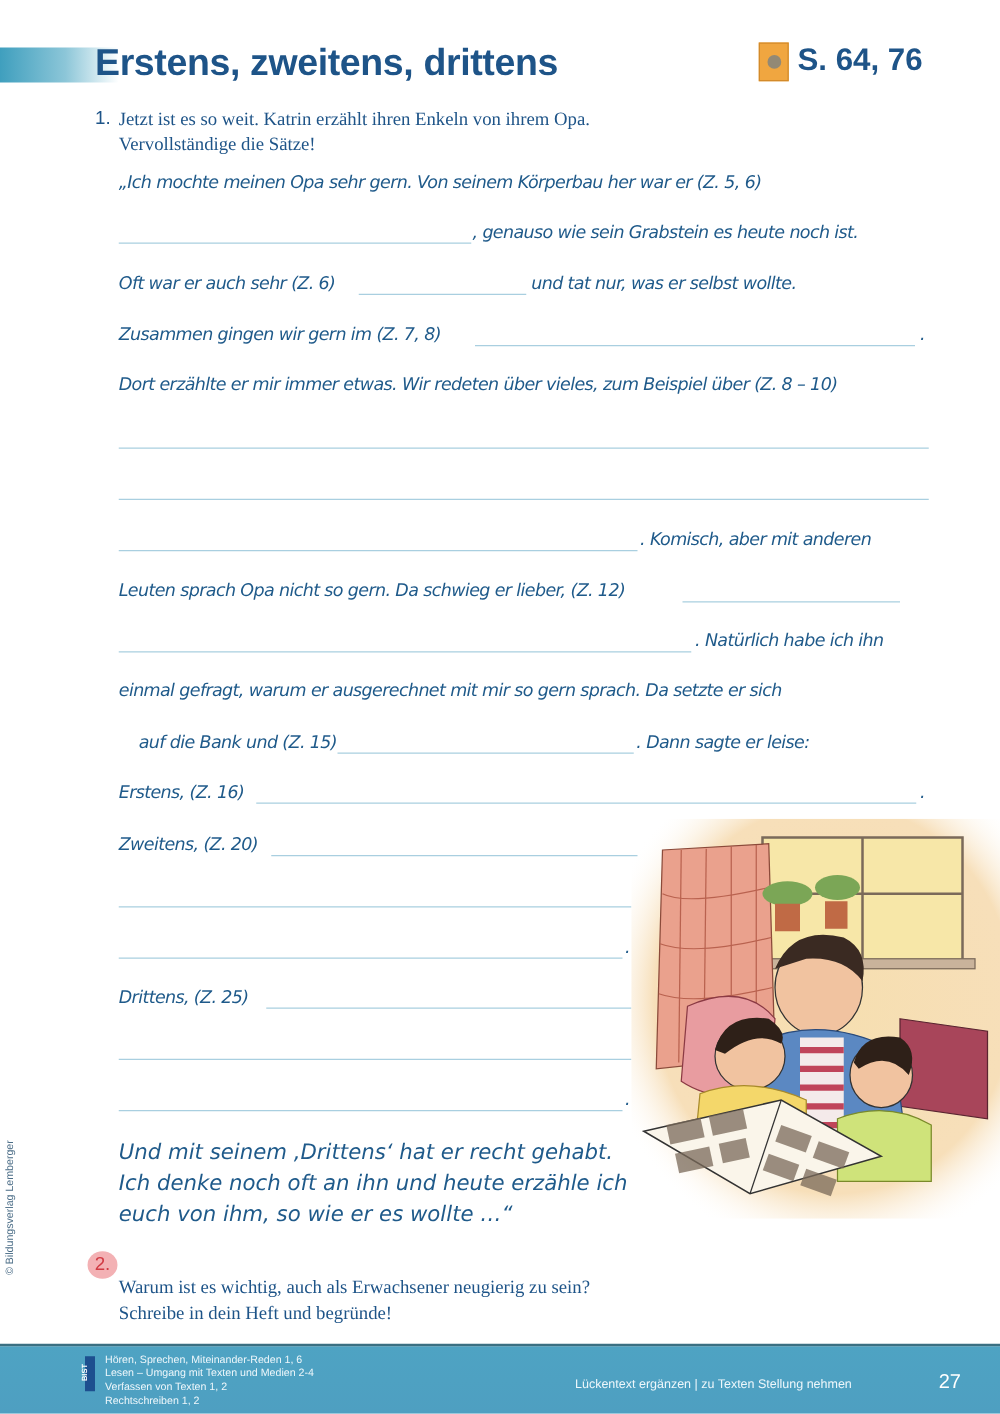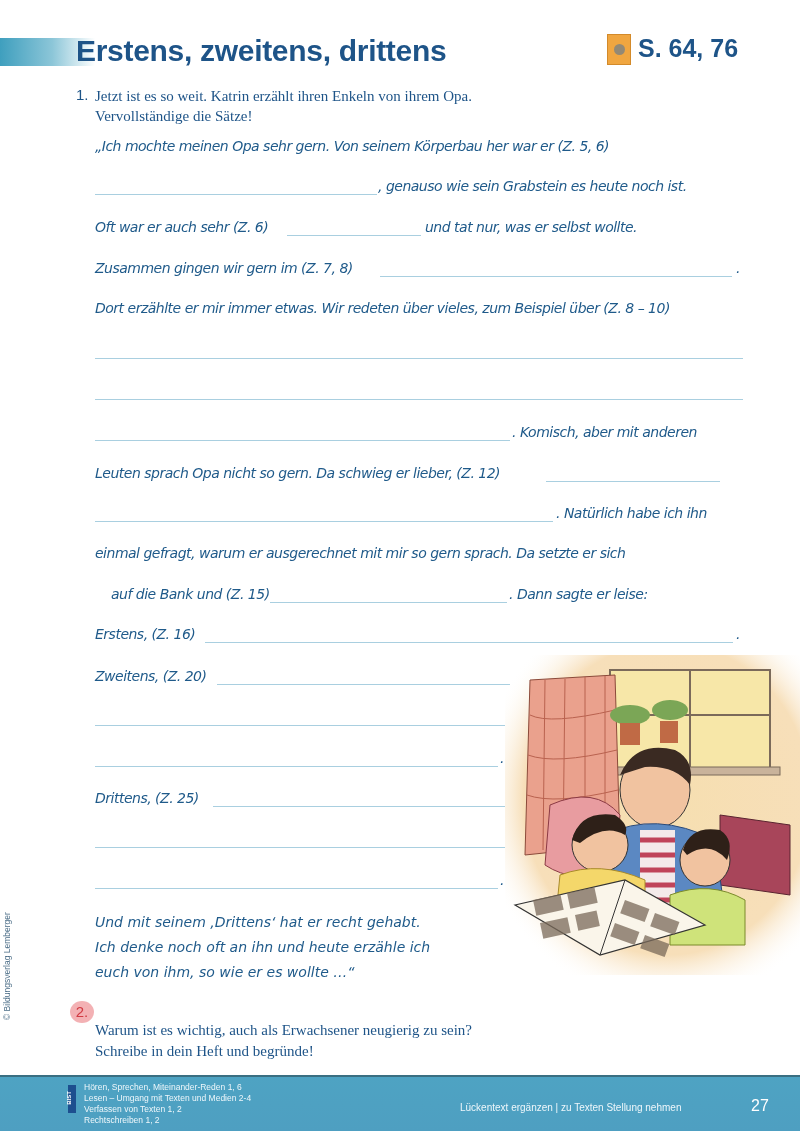--- a/index.html
+++ b/index.html
@@ -52,21 +52,21 @@
   }
   .dot { position: absolute; top: 0; }
 
   .illustration {
     position: absolute; left: 505px; top: 655px; width: 295px; height: 320px;
   }
 
   .closing {
     position: absolute; left: 95px; top: 910px;
     font-family: "DejaVu Sans", sans-serif; font-style: italic;
-    font-size: 14px; color: #1f5a8a; line-height: 25px;
+    font-size: 17px; color: #1f5a8a; line-height: 25px;
   }
 
   .copyright {
     position: absolute; left: 2px; top: 1020px;
     transform: rotate(-90deg); transform-origin: left top;
     font-size: 8.5px; color: #4b6d87; white-space: nowrap;
   }
 
   .footer {
     position: absolute; left: 0; top: 1075px; width: 800px; height: 56px;

